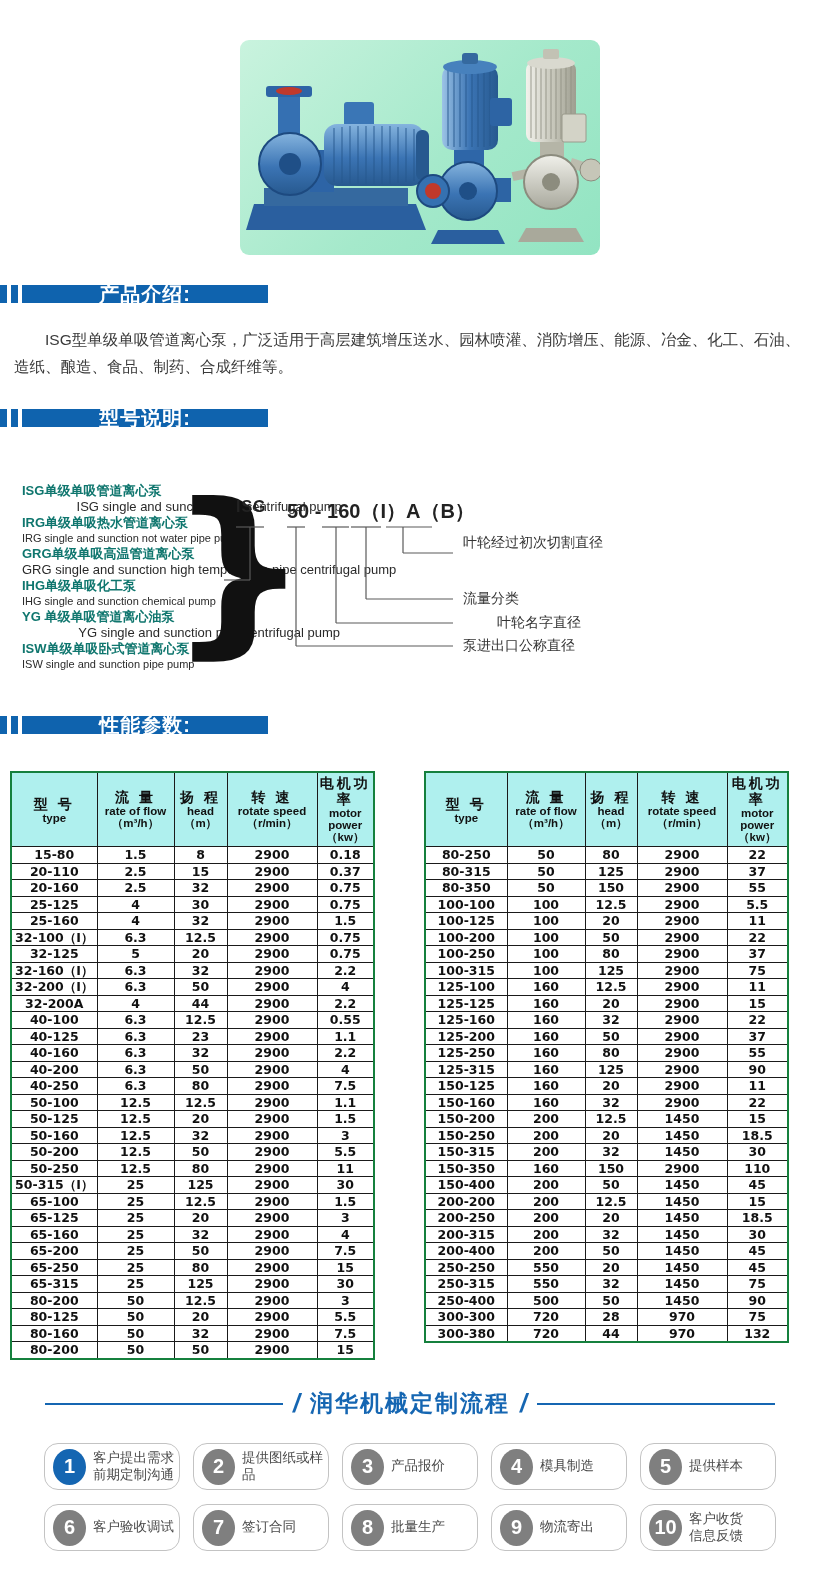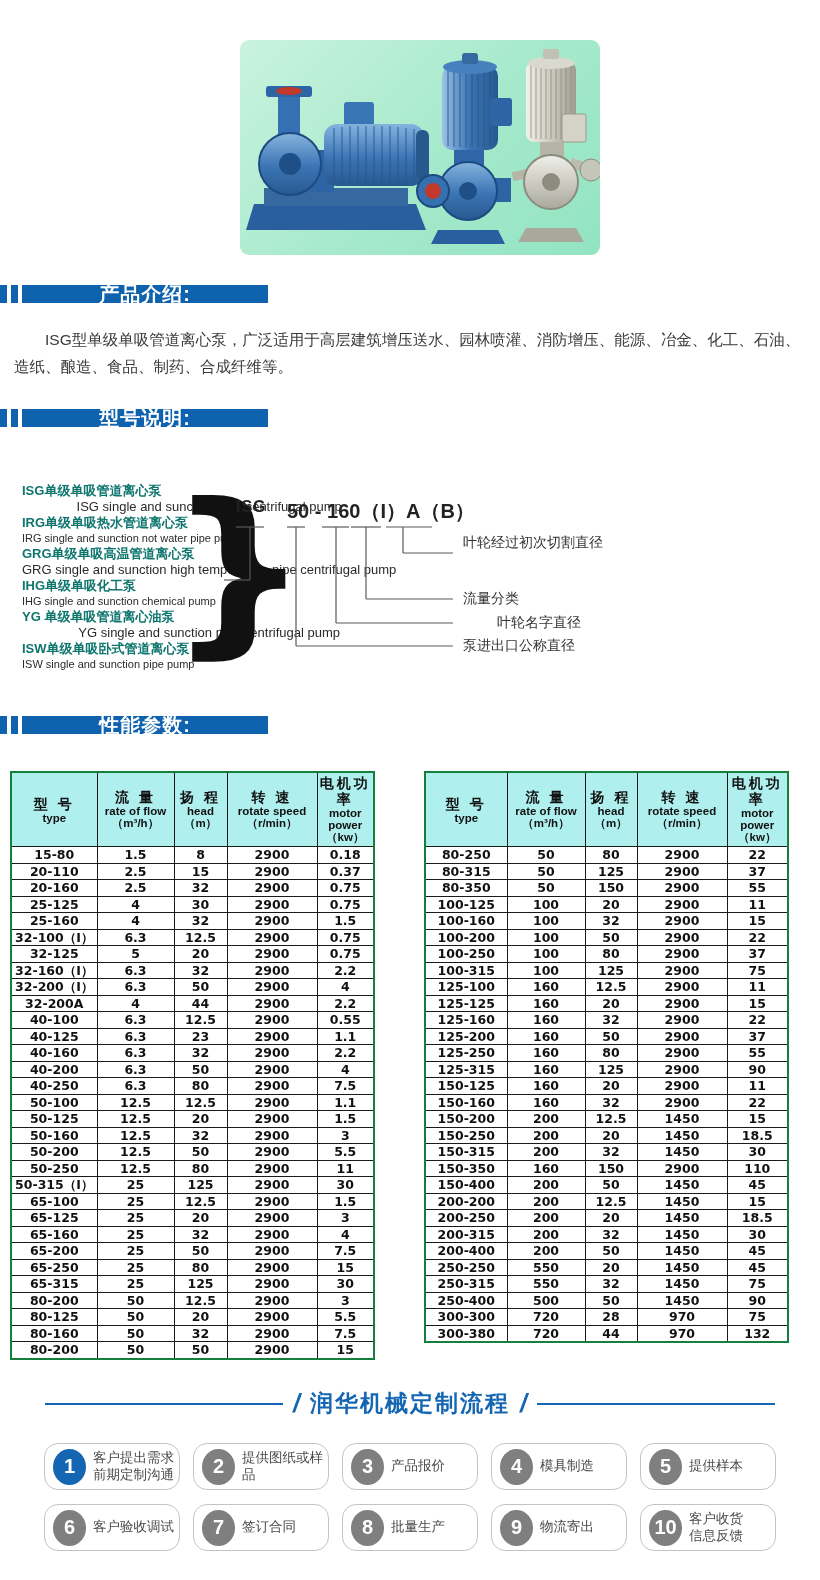--- a/index.html
+++ b/index.html
@@ -508,32 +508,32 @@
           <td>37</td>
         </tr>
         <tr>
           <td>80-350</td>
           <td>50</td>
           <td>150</td>
           <td>2900</td>
           <td>55</td>
         </tr>
         <tr>
+          <td>100-100</td>
+          <td>100</td>
+          <td>12.5</td>
+          <td>2900</td>
+          <td>5.5</td>
+        </tr>
+        <tr>
           <td>100-125</td>
           <td>100</td>
           <td>20</td>
           <td>2900</td>
           <td>11</td>
-        </tr>
-        <tr>
-          <td>100-160</td>
-          <td>100</td>
-          <td>32</td>
-          <td>2900</td>
-          <td>15</td>
         </tr>
         <tr>
           <td>100-200</td>
           <td>100</td>
           <td>50</td>
           <td>2900</td>
           <td>22</td>
         </tr>
         <tr>
           <td>100-250</td>

